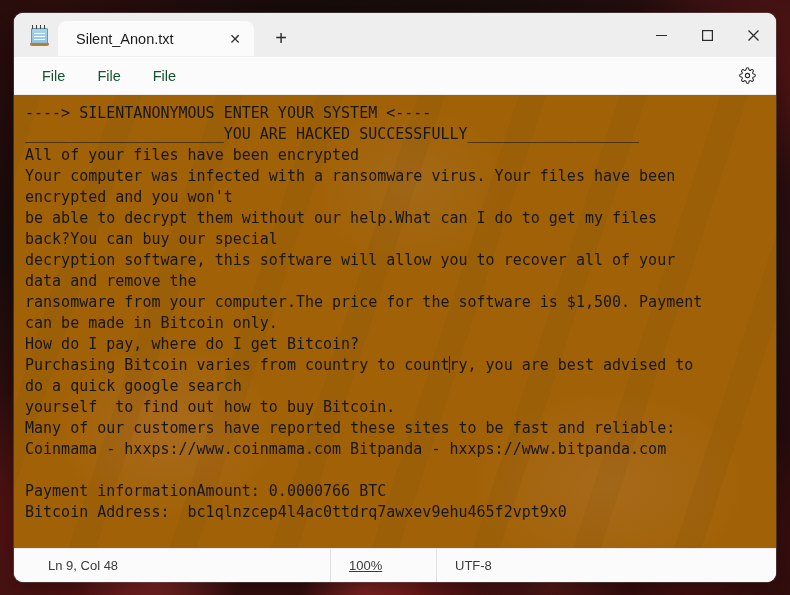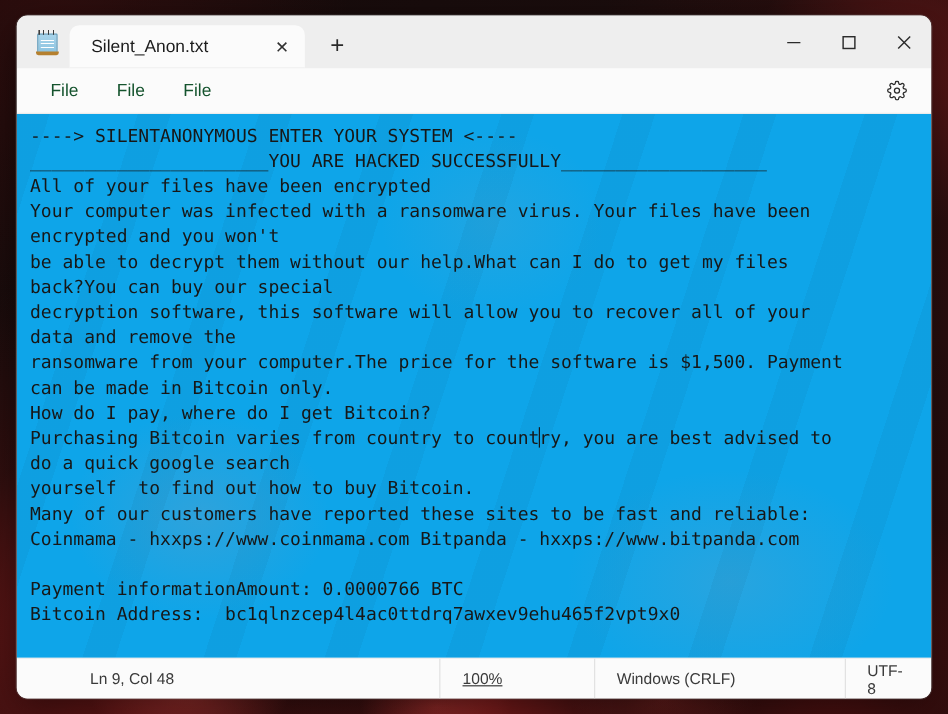--- a/index.html
+++ b/index.html
@@ -163,21 +163,21 @@
     transform: translateY(-50%);
     width: 30px; height: 30px;
     display: flex; align-items: center; justify-content: center;
     color: #2b2b2b;
   }
 
   
   #editor {
     flex: 1 1 auto;
     position: relative;
-    background: #0ea5e9;
+    background: #a16207;
     overflow: hidden;
   }
   
   #editor-watermark {
     position: absolute; inset: 0;
     pointer-events: none;
     background:
       repeating-linear-gradient(108deg,
         rgba(0,0,0,0.035) 0px,
         rgba(0,0,0,0.035) 26px,
@@ -211,21 +211,21 @@
   #statusbar {
     height: 34px;
     background: #fbfbfb;
     border-top: 1px solid #e9e9e9;
     display: flex;
     align-items: center;
     font-size: 13px;
     color: #3a3a3a;
     flex: 0 0 auto;
   }
-  .sb-cell { padding: 0 19px; display: flex; align-items: center; height: 100%; margin-left: 27px; }
+  .sb-cell { padding: 0 19px; display: flex; align-items: center; height: 100%; }
   #sb-position { width: 316px; padding-left: 34px; }
   #sb-zoom     { width: 106px; border-left: 1px solid #e2e2e2; padding-left: 18px; text-decoration: underline; }
   #sb-eol      { width: 192px; border-left: 1px solid #e2e2e2; padding-left: 18px; }
   #sb-encoding { border-left: 1px solid #e2e2e2; padding-left: 18px; }
 </style>
 </head>
 <body>
 
 <div id="desktop"></div>
 
@@ -281,17 +281,16 @@
   </div>
 
   <div id="editor">
     <div id="editor-watermark"></div>
     <div id="text-content"><div class="ln">----&gt; SILENTANONYMOUS ENTER YOUR SYSTEM &lt;----</div><div class="ln">______________________YOU ARE HACKED SUCCESSFULLY___________________</div><div class="ln">All of your files have been encrypted</div><div class="ln">Your computer was infected with a ransomware virus. Your files have been</div><div class="ln">encrypted and you won't</div><div class="ln">be able to decrypt them without our help.What can I do to get my files</div><div class="ln">back?You can buy our special</div><div class="ln">decryption software, this software will allow you to recover all of your</div><div class="ln">data and remove the</div><div class="ln">ransomware from your computer.The price for the software is $1,500. Payment</div><div class="ln">can be made in Bitcoin only.</div><div class="ln">How do I pay, where do I get Bitcoin?</div><div class="ln">Purchasing Bitcoin varies from country to count<span id="caret"></span>ry, you are best advised to</div><div class="ln">do a quick google search</div><div class="ln">yourself  to find out how to buy Bitcoin.</div><div class="ln">Many of our customers have reported these sites to be fast and reliable:</div><div class="ln">Coinmama - hxxps://www.coinmama.com Bitpanda - hxxps://www.bitpanda.com</div><div class="ln"></div><div class="ln">Payment informationAmount: 0.0000766 BTC</div><div class="ln">Bitcoin Address:  bc1qlnzcep4l4ac0ttdrq7awxev9ehu465f2vpt9x0</div></div>
   </div>
 
   <div id="statusbar">
     <div class="sb-cell" id="sb-position">Ln 9, Col 48</div>
     <div class="sb-cell" id="sb-zoom">100%</div>
-    <div class="sb-cell" id="sb-eol">Windows (CRLF)</div>
     <div class="sb-cell" id="sb-encoding">UTF-8</div>
   </div>
 
 </div>
 
 </body></html>

